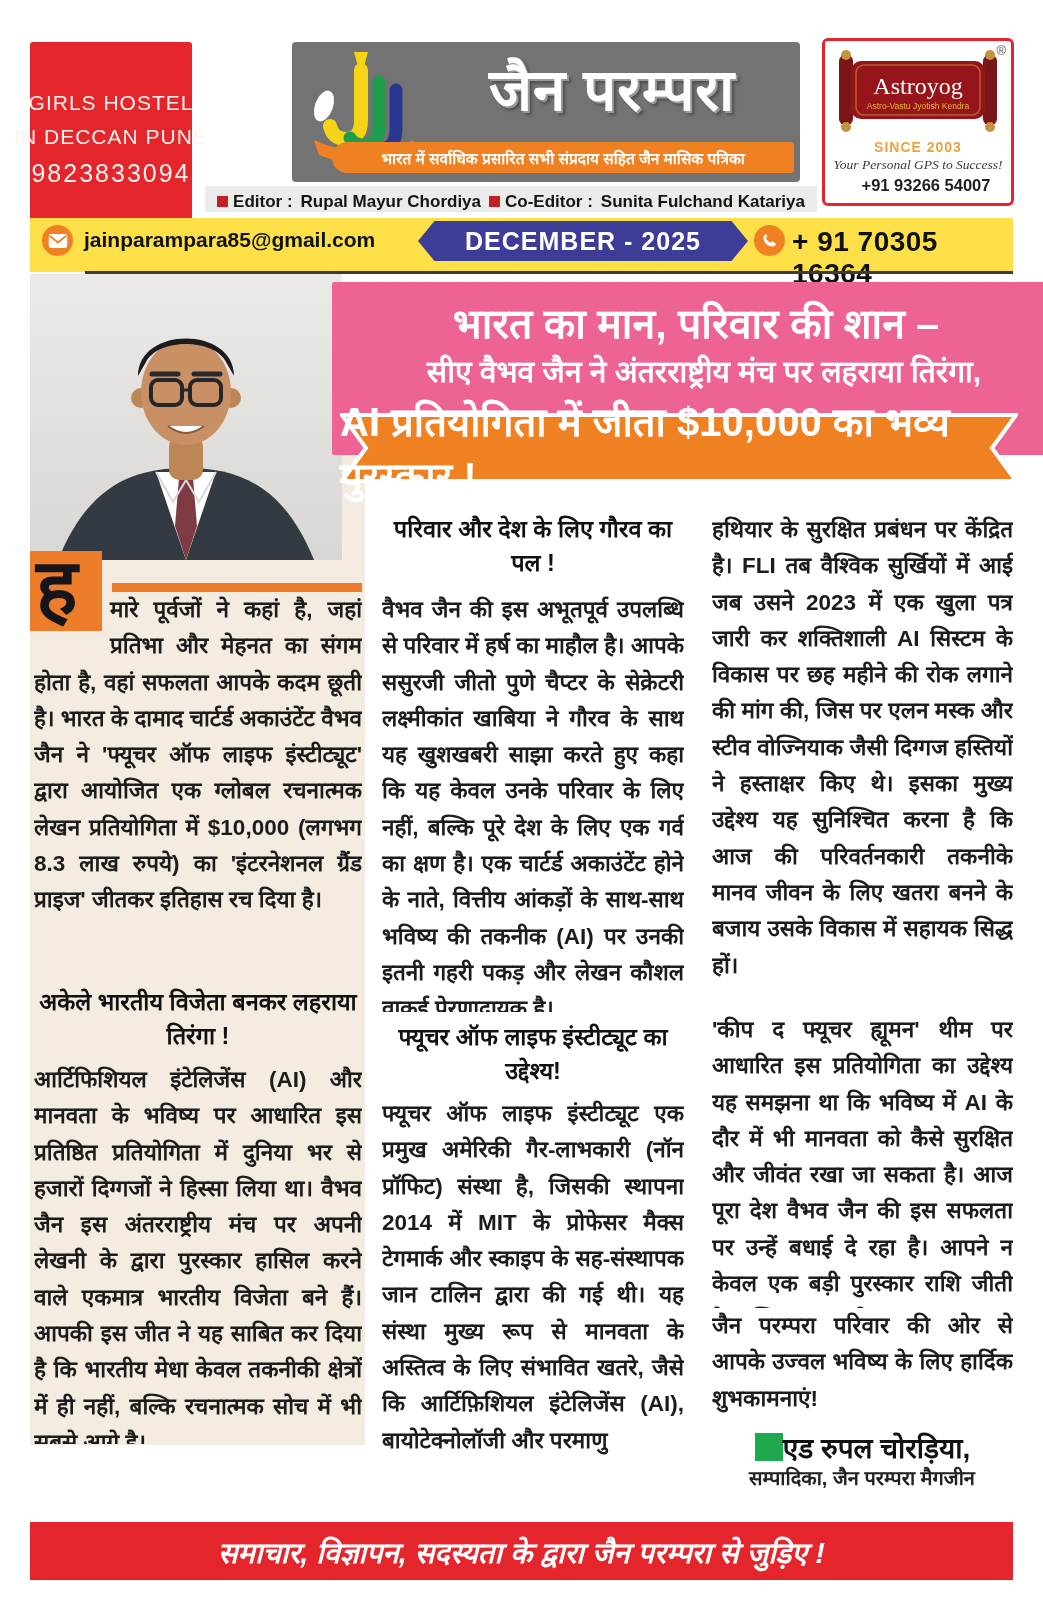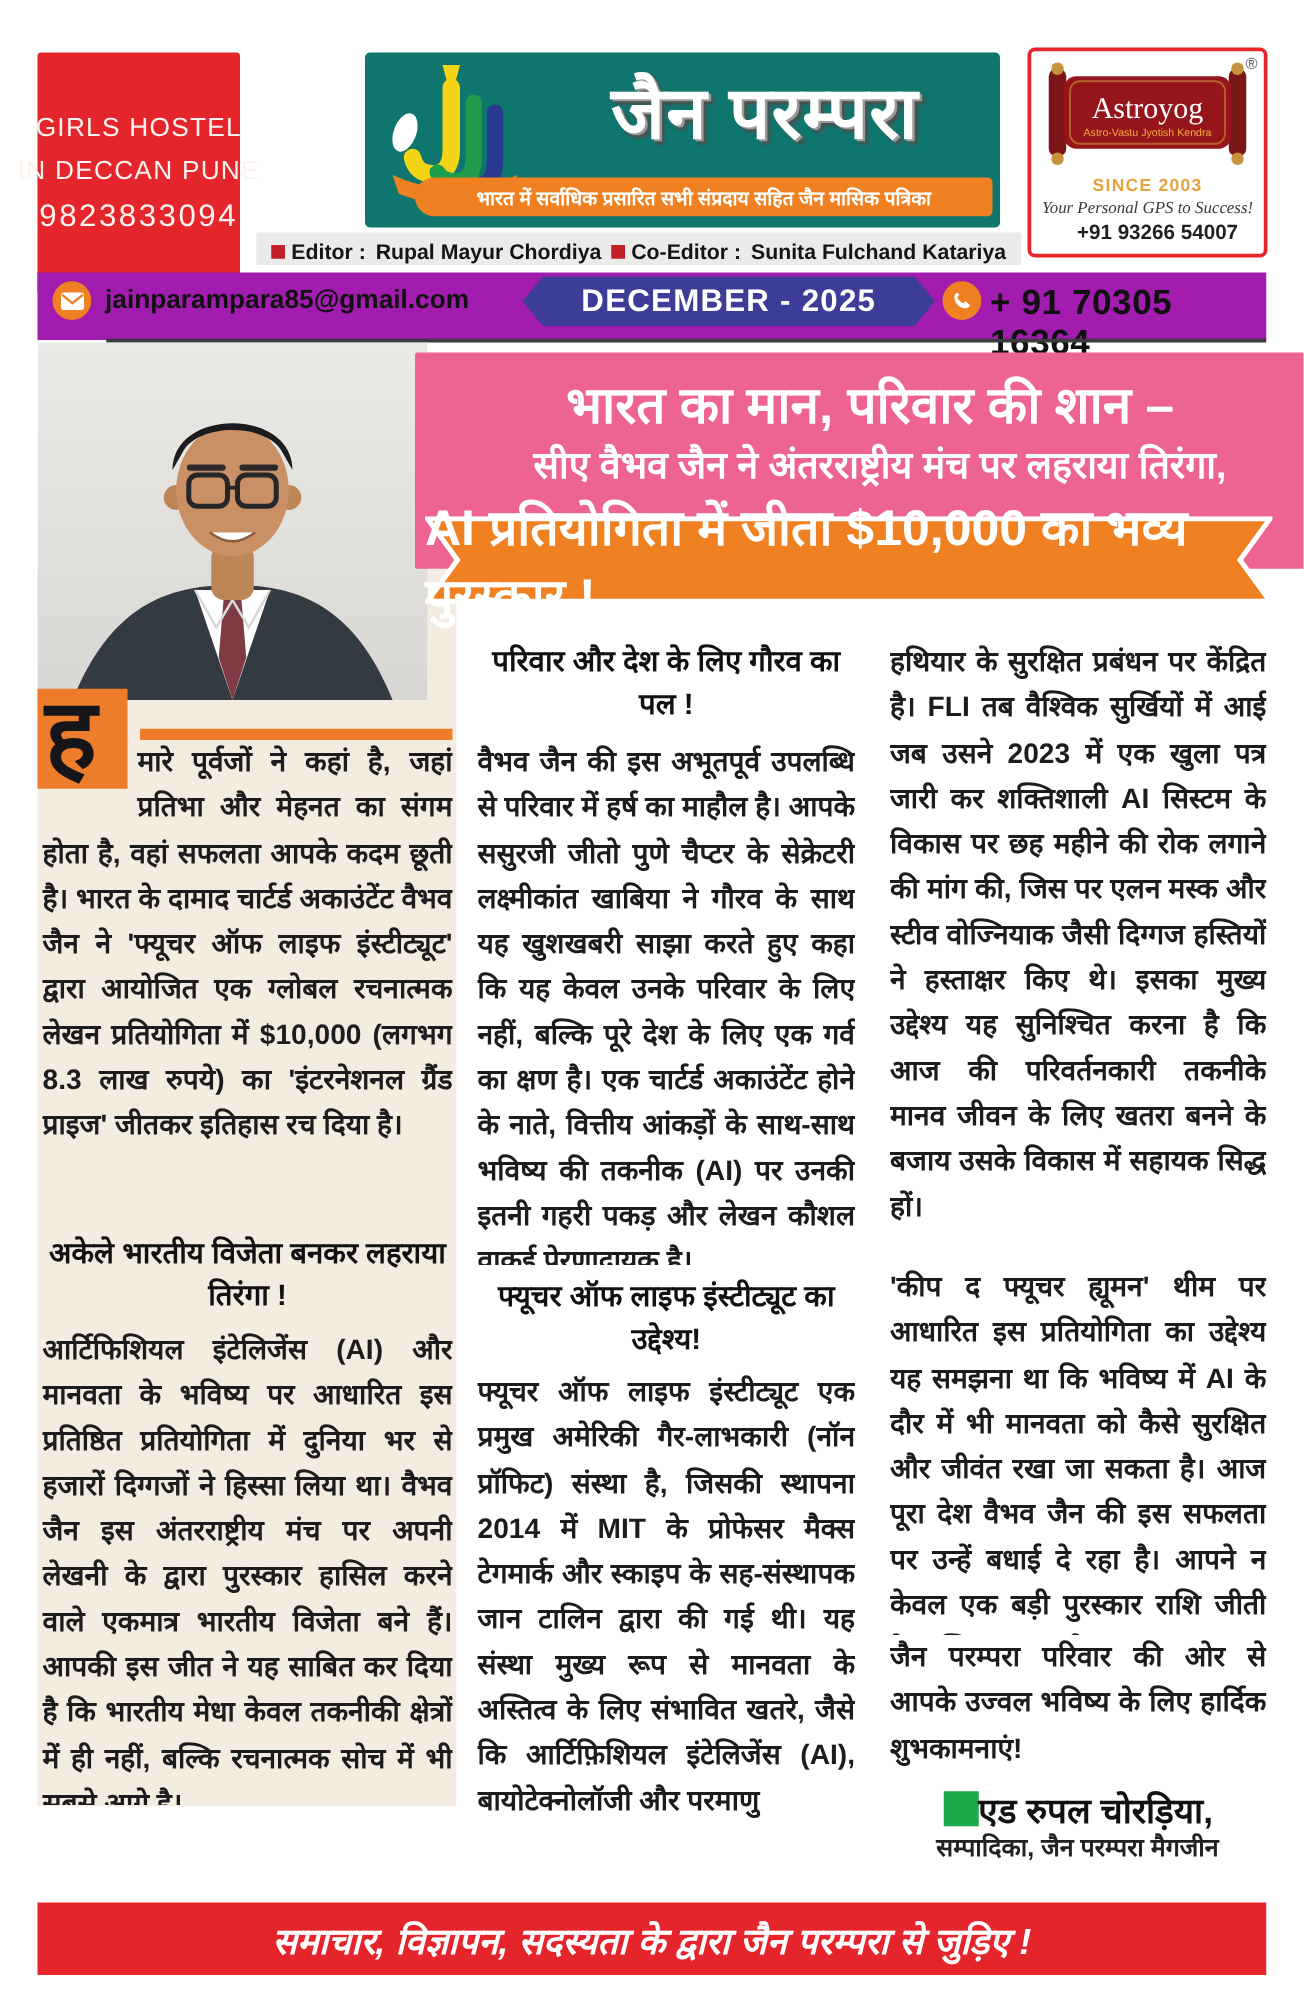--- a/index.html
+++ b/index.html
@@ -6,21 +6,21 @@
   #page{position:relative;width:1043px;height:1600px;background:#ffffff;overflow:hidden;
         font-family:"Liberation Sans","DejaVu Sans",sans-serif;color:#1b1b1b;}
   .abs{position:absolute;}
 
   
   .left-ad{left:30px;top:42px;width:162px;height:194px;background:#e4252c;border-radius:3px;
            display:flex;flex-direction:column;justify-content:center;align-items:center;gap:10px;}
   .left-ad span{color:#fdf2ee;font-size:21px;letter-spacing:1px;white-space:nowrap;}
   .left-ad .ph{font-size:25px;letter-spacing:2px;}
 
-  .masthead{left:292px;top:42px;width:508px;height:140px;background:#0f766e;border-radius:4px;}
+  .masthead{left:292px;top:42px;width:508px;height:140px;background:#737373;border-radius:4px;}
   .mast-title{position:absolute;left:138px;top:6px;width:364px;text-align:center;color:#ffffff;
               font-size:58px;font-weight:700;letter-spacing:1px;
               text-shadow:2px 2px 0 #9a9a9a,4px 4px 3px #4e4e4e;}
   .tagline{position:absolute;left:40px;bottom:9px;right:6px;height:31px;background:#f08122;
            border-radius:16px 4px 4px 16px;display:flex;align-items:center;justify-content:center;
            color:#fff;font-size:15.5px;font-weight:700;white-space:nowrap;}
 
   .astro{left:822px;top:38px;width:192px;height:168px;background:#ffffff;border:3px solid #e4252c;
          border-radius:6px;box-sizing:border-box;text-align:center;}
   .astro .reg{position:absolute;right:5px;top:2px;font-size:13px;color:#555;}
@@ -28,21 +28,21 @@
   .astro-slogan{font-family:"Liberation Serif","DejaVu Serif",serif;font-style:italic;
                 font-size:13.5px;color:#3a3a3a;margin-top:2px;}
   .astro-phone{font-size:16.5px;font-weight:700;color:#1f1f1f;margin-top:3px;padding-left:16px;}
 
   .editor-strip{left:205px;top:186px;width:612px;height:26px;background:#ebebe9;
                 display:flex;align-items:flex-end;justify-content:center;gap:8px;
                 font-size:17px;font-weight:700;color:#141414;white-space:nowrap;}
   .red-sq{display:inline-block;width:11px;height:11px;background:#c02026;margin-right:5px;}
 
   
-  .contact-bar{left:30px;top:218px;width:983px;height:54px;background:#a21caf;}
+  .contact-bar{left:30px;top:218px;width:983px;height:54px;background:#fde047;}
   .circle-ic{position:absolute;width:31px;height:31px;border-radius:50%;background:#f08122;
              display:flex;align-items:center;justify-content:center;}
   .email-txt{position:absolute;left:54px;top:10px;font-size:21px;font-weight:700;color:#101010;}
   .issue-box{position:absolute;left:388px;top:3px;width:330px;height:40px;background:#3d3c96;
              clip-path:polygon(5% 0,95% 0,100% 50%,95% 100%,5% 100%,0 50%);
              display:flex;align-items:center;justify-content:center;color:#fff;
              font-size:25px;font-weight:700;letter-spacing:1px;}
   .phone-txt{position:absolute;left:762px;top:8px;font-size:28px;font-weight:700;color:#101010;letter-spacing:0.5px;}
 
   .top-rule{left:85px;top:271px;width:928px;height:3px;background:#3b3b3b;}

